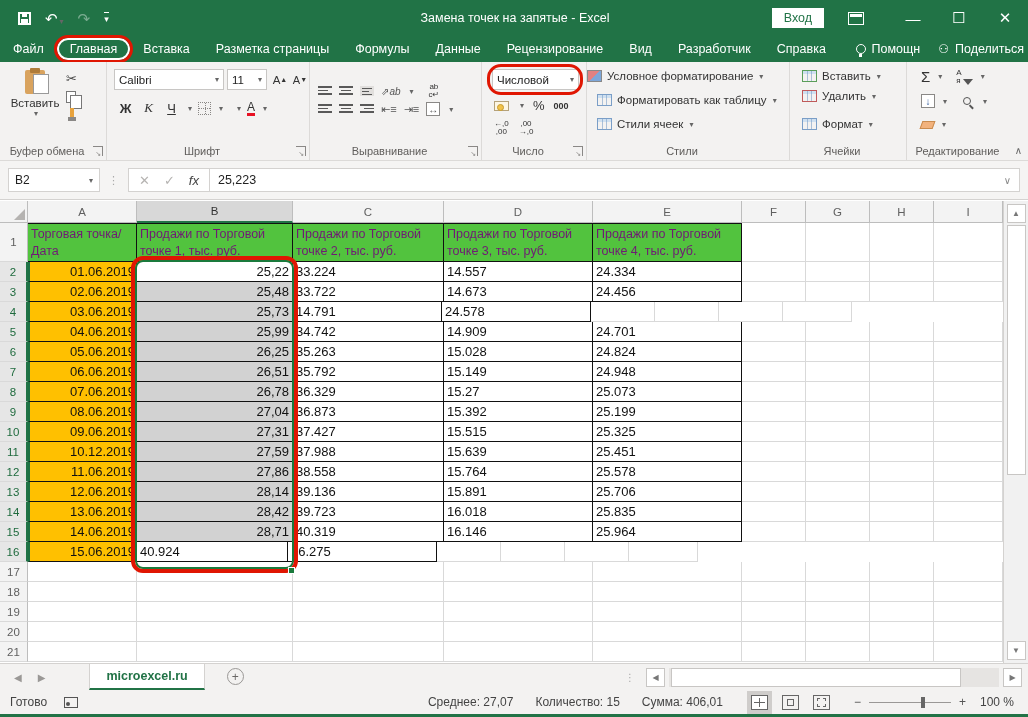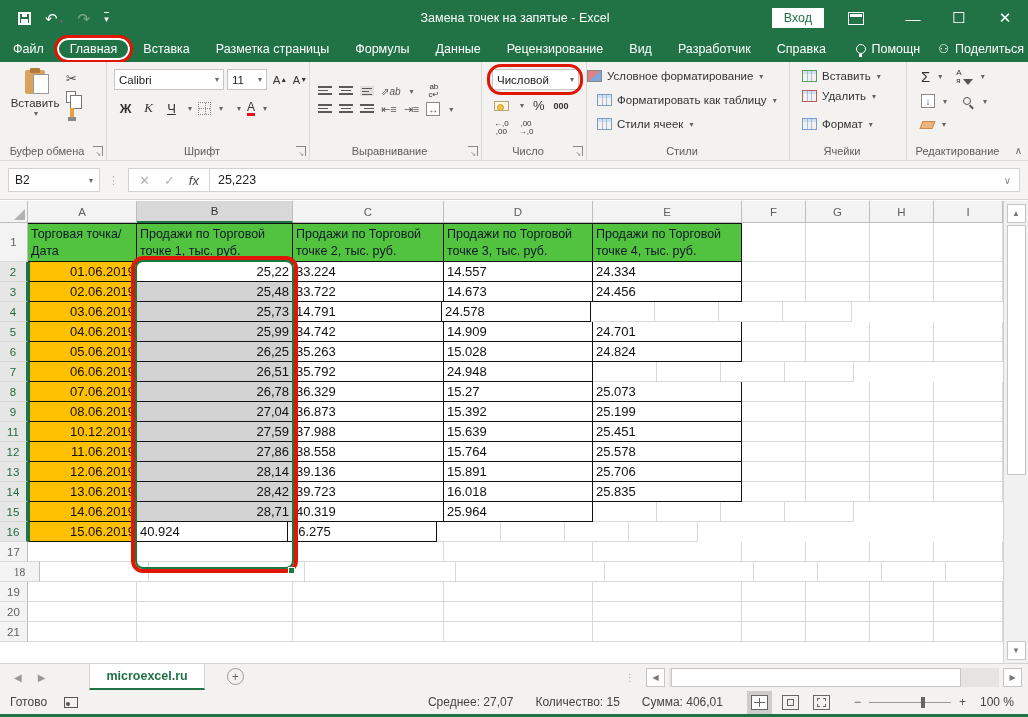--- a/index.html
+++ b/index.html
@@ -124,21 +124,21 @@
   .corner { position:relative; }
   .corner:after { content:""; position:absolute; right:2px; bottom:2px; width:0; height:0;
     border-left:11px solid transparent; border-bottom:11px solid #b5b3b1; }
   .gridrow { display:flex; }
   .rowhdr { background:#f3f3f3; border-right:1px solid #bdbdbd; border-bottom:1px solid #d9d9d9;
     display:flex; align-items:center; justify-content:center; font-size:11.5px; color:#5f5f5f; }
   .rowhdr.sel { background:#e6e6e6; color:#1f6b3e; border-right:2px solid var(--green); }
   .cell { border-right:1px solid #d9d9d9; border-bottom:1px solid #d9d9d9; font-size:13px;
     color:#111; display:flex; align-items:center; overflow:hidden; white-space:nowrap; }
   .cell.tbl { border-right:1px solid #111; border-bottom:1px solid #111; }
-  .cell.hgreen { background:var(--hgreen); font-size:12.5px; line-height:1.3; color:#0f172a;
+  .cell.hgreen { background:var(--hgreen); font-size:12.5px; line-height:1.3; color:#701a75;
     padding:1px 3px; white-space:normal; align-items:center; border-top:1px solid #111; }
   .cell.date { background:var(--orange); justify-content:flex-end; padding-right:1px;
     border-left:2px solid #1e7145; }
   .cell.bsel { background:#d2d2d2; justify-content:flex-end; padding-right:3px; }
   .cell.bact { background:#fff; justify-content:flex-end; padding-right:3px; }
   .cell.txt { padding-left:3px; }
   
   #red-rect { position:absolute; left:131px; top:55px; width:167px; height:317px;
     border:4px solid var(--red); border-radius:12px; pointer-events:none;
     box-shadow: inset 0 0 0 2px #1a7a3c; }
@@ -536,20 +536,21 @@
           <div class="cell" style="width: 64px; height: 20px;"></div>
           <div class="cell" style="width: 64px; height: 20px;"></div>
           <div class="cell" style="width: 64px; height: 20px;"></div>
           <div class="cell" style="width: 69px; height: 20px;"></div>
         </div>
         <div class="gridrow">
           <div class="rowhdr sel" style="width: 28px; height: 20px;">7</div>
           <div class="cell tbl date" style="width: 109px; height: 20px;">06.06.2019</div>
           <div class="cell tbl bsel" style="width: 156px; height: 20px;">26,51</div>
           <div class="cell tbl txt" style="width: 151px; height: 20px;">35.792</div>
+          <div class="cell tbl txt" style="width: 149px; height: 20px;">15.149</div>
           <div class="cell tbl txt" style="width: 149px; height: 20px;">24.948</div>
           <div class="cell" style="width: 64px; height: 20px;"></div>
           <div class="cell" style="width: 64px; height: 20px;"></div>
           <div class="cell" style="width: 64px; height: 20px;"></div>
           <div class="cell" style="width: 69px; height: 20px;"></div>
         </div>
         <div class="gridrow">
           <div class="rowhdr sel" style="width: 28px; height: 20px;">8</div>
           <div class="cell tbl date" style="width: 109px; height: 20px;">07.06.2019</div>
           <div class="cell tbl bsel" style="width: 156px; height: 20px;">26,78</div>
@@ -567,20 +568,32 @@
           <div class="cell tbl bsel" style="width: 156px; height: 20px;">27,04</div>
           <div class="cell tbl txt" style="width: 151px; height: 20px;">36.873</div>
           <div class="cell tbl txt" style="width: 149px; height: 20px;">15.392</div>
           <div class="cell tbl txt" style="width: 149px; height: 20px;">25.199</div>
           <div class="cell" style="width: 64px; height: 20px;"></div>
           <div class="cell" style="width: 64px; height: 20px;"></div>
           <div class="cell" style="width: 64px; height: 20px;"></div>
           <div class="cell" style="width: 69px; height: 20px;"></div>
         </div>
         <div class="gridrow">
+          <div class="rowhdr sel" style="width: 28px; height: 20px;">10</div>
+          <div class="cell tbl date" style="width: 109px; height: 20px;">09.06.2019</div>
+          <div class="cell tbl bsel" style="width: 156px; height: 20px;">27,31</div>
+          <div class="cell tbl txt" style="width: 151px; height: 20px;">37.427</div>
+          <div class="cell tbl txt" style="width: 149px; height: 20px;">15.515</div>
+          <div class="cell tbl txt" style="width: 149px; height: 20px;">25.325</div>
+          <div class="cell" style="width: 64px; height: 20px;"></div>
+          <div class="cell" style="width: 64px; height: 20px;"></div>
+          <div class="cell" style="width: 64px; height: 20px;"></div>
+          <div class="cell" style="width: 69px; height: 20px;"></div>
+        </div>
+        <div class="gridrow">
           <div class="rowhdr sel" style="width: 28px; height: 20px;">11</div>
           <div class="cell tbl date" style="width: 109px; height: 20px;">10.12.2019</div>
           <div class="cell tbl bsel" style="width: 156px; height: 20px;">27,59</div>
           <div class="cell tbl txt" style="width: 151px; height: 20px;">37.988</div>
           <div class="cell tbl txt" style="width: 149px; height: 20px;">15.639</div>
           <div class="cell tbl txt" style="width: 149px; height: 20px;">25.451</div>
           <div class="cell" style="width: 64px; height: 20px;"></div>
           <div class="cell" style="width: 64px; height: 20px;"></div>
           <div class="cell" style="width: 64px; height: 20px;"></div>
           <div class="cell" style="width: 69px; height: 20px;"></div>
@@ -619,20 +632,21 @@
           <div class="cell" style="width: 64px; height: 20px;"></div>
           <div class="cell" style="width: 64px; height: 20px;"></div>
           <div class="cell" style="width: 64px; height: 20px;"></div>
           <div class="cell" style="width: 69px; height: 20px;"></div>
         </div>
         <div class="gridrow">
           <div class="rowhdr sel" style="width: 28px; height: 20px;">15</div>
           <div class="cell tbl date" style="width: 109px; height: 20px;">14.06.2019</div>
           <div class="cell tbl bsel" style="width: 156px; height: 20px;">28,71</div>
           <div class="cell tbl txt" style="width: 151px; height: 20px;">40.319</div>
+          <div class="cell tbl txt" style="width: 149px; height: 20px;">16.146</div>
           <div class="cell tbl txt" style="width: 149px; height: 20px;">25.964</div>
           <div class="cell" style="width: 64px; height: 20px;"></div>
           <div class="cell" style="width: 64px; height: 20px;"></div>
           <div class="cell" style="width: 64px; height: 20px;"></div>
           <div class="cell" style="width: 69px; height: 20px;"></div>
         </div>
         <div class="gridrow">
           <div class="rowhdr sel" style="width: 28px; height: 20px;">16</div>
           <div class="cell tbl date" style="width: 109px; height: 20px;">15.06.2019</div>
           <div class="cell tbl txt" style="width: 151px; height: 20px;">40.924</div>
@@ -648,21 +662,21 @@
           <div class="cell" style="width: 156px; height: 20px;"></div>
           <div class="cell" style="width: 151px; height: 20px;"></div>
           <div class="cell" style="width: 149px; height: 20px;"></div>
           <div class="cell" style="width: 149px; height: 20px;"></div>
           <div class="cell" style="width: 64px; height: 20px;"></div>
           <div class="cell" style="width: 64px; height: 20px;"></div>
           <div class="cell" style="width: 64px; height: 20px;"></div>
           <div class="cell" style="width: 69px; height: 20px;"></div>
         </div>
         <div class="gridrow">
-          <div class="rowhdr" style="width: 40px; height: 20px; font-family: Liberation Serif, serif;">18</div>
+          <div class="rowhdr" style="width: 28px; height: 20px;">18</div>
           <div class="cell" style="width: 109px; height: 20px;"></div>
           <div class="cell" style="width: 156px; height: 20px;"></div>
           <div class="cell" style="width: 151px; height: 20px;"></div>
           <div class="cell" style="width: 149px; height: 20px;"></div>
           <div class="cell" style="width: 149px; height: 20px;"></div>
           <div class="cell" style="width: 64px; height: 20px;"></div>
           <div class="cell" style="width: 64px; height: 20px;"></div>
           <div class="cell" style="width: 64px; height: 20px;"></div>
           <div class="cell" style="width: 69px; height: 20px;"></div>
         </div>

